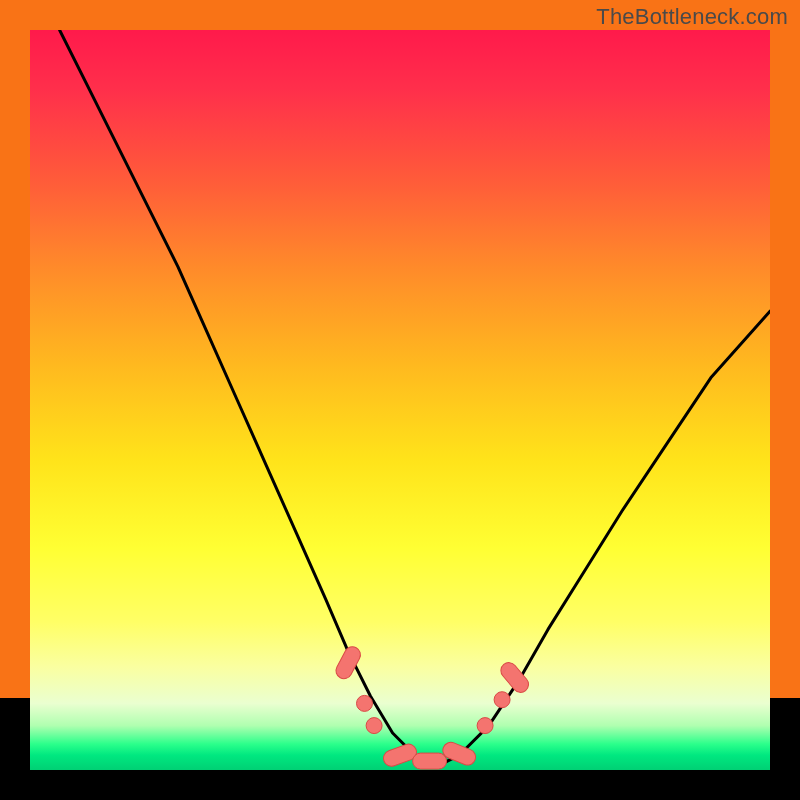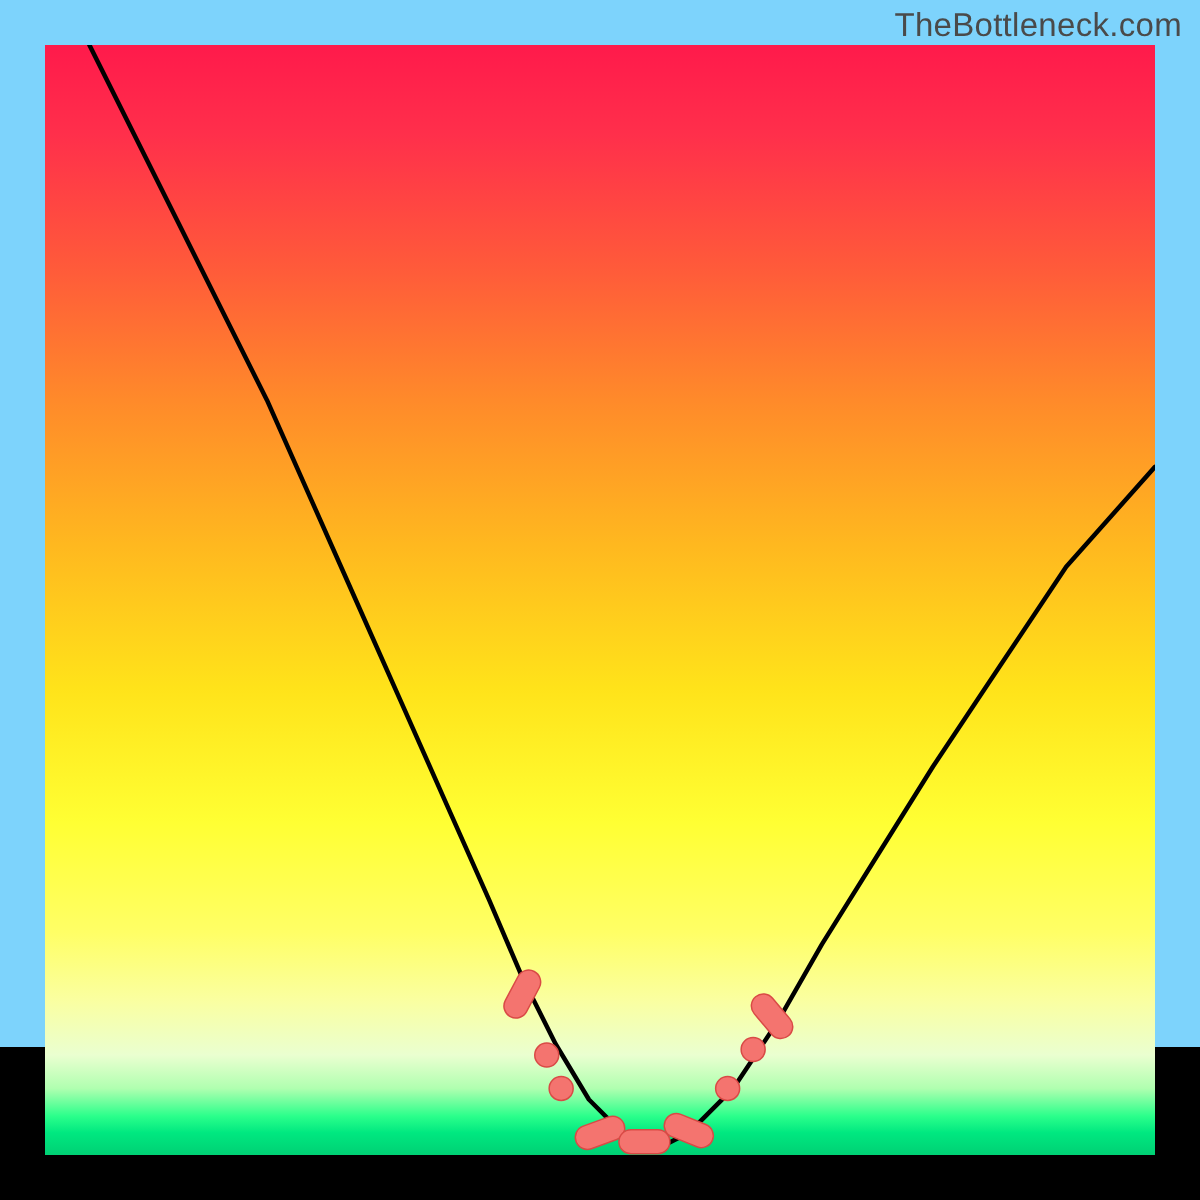--- a/index.html
+++ b/index.html
@@ -10,21 +10,21 @@
     background: #000;
     overflow: hidden;
     font-family: Arial, Helvetica, sans-serif;
   }
   .frame {
     position: absolute;
     top: 0;
     left: 0;
     width: 800px;
     height: 698px;
-    background: #7dd3fc;
+    background: #f97316;
   }
   .plot {
     position: absolute;
     top: 30px;
     left: 30px;
     width: 740px;
     height: 740px;
     background: linear-gradient(to bottom,
       #ff1a4b 0%,
       #ff2f4b 8%,

